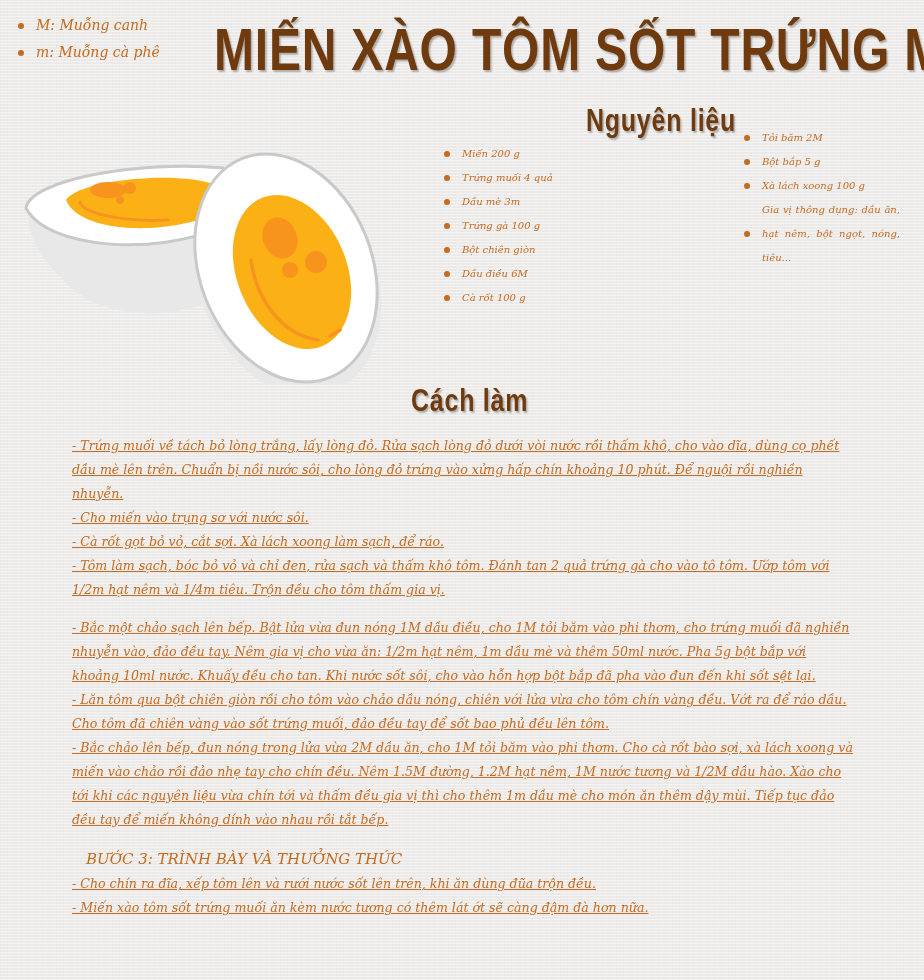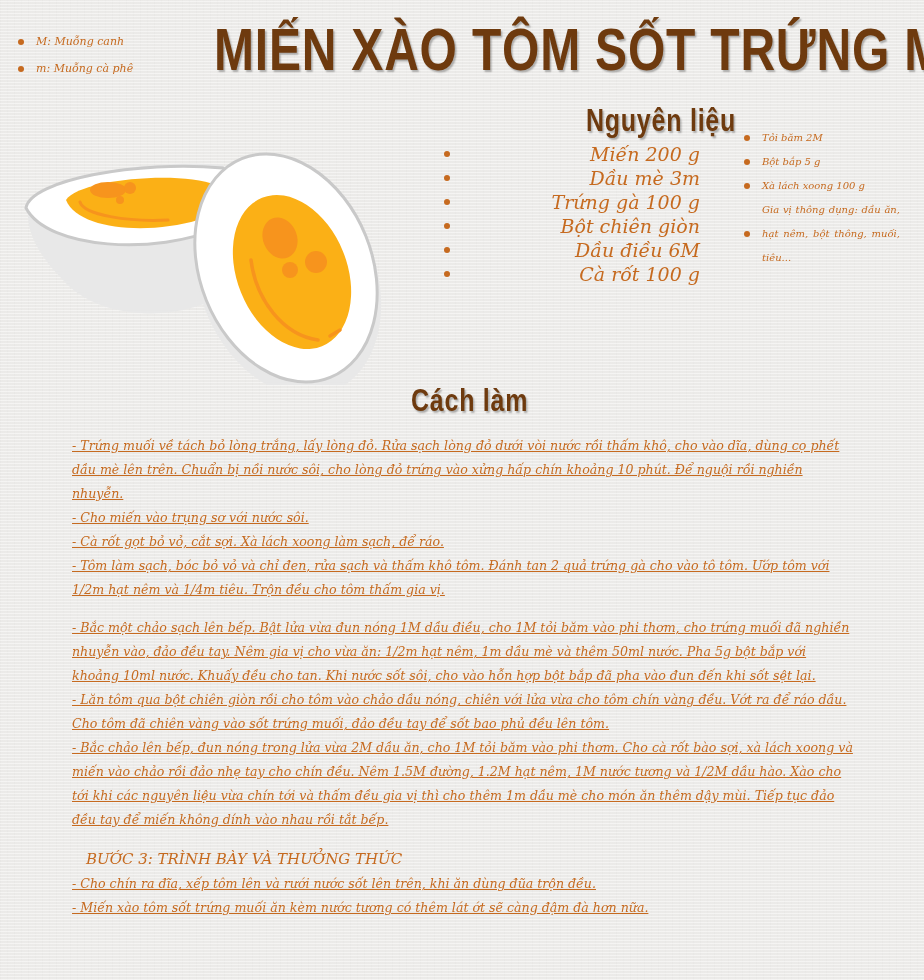--- a/index.html
+++ b/index.html
@@ -26,38 +26,38 @@
     transform-origin: left top;
   }
   ul { margin: 0; padding: 0; list-style: none; }
   li.bul { position: relative; padding-left: 22px; }
   li.bul::before {
     content: ""; position: absolute; left: 4px; top: 50%; margin-top: -3px;
     width: 6px; height: 6px; border-radius: 50%; background: #c66a1f;
   }
 
   
-  #legend { position: absolute; left: 14px; top: 28px; font-size: 11px; line-height: 27px; }
+  #legend { position: absolute; left: 14px; top: 12px; font-size: 14px; line-height: 27px; }
 
   
   #title {
     position: absolute; left: 214px; top: 14px; white-space: nowrap;
     font-family: "Liberation Sans Narrow", "Liberation Sans", sans-serif;
     font-size: 60px; line-height: 72px; transform: scaleX(0.8);
   }
 
   
   #egg { position: absolute; left: 18px; top: 140px; width: 370px; height: 245px; }
 
   
   #ing-heading {
     position: absolute; left: 586px; top: 100px; font-size: 32px; line-height: 40px;
     transform: scaleX(0.78); white-space: nowrap;
   }
-  #ing-col1 { position: absolute; left: 440px; top: 142px; width: 260px; font-size: 19px; line-height: 24px; text-align: right; }
+  #ing-col1 { position: absolute; left: 440px; top: 142px; width: 260px; font-size: 10px; line-height: 24px; }
   #ing-col2 { position: absolute; left: 740px; top: 126px; width: 160px; font-size: 10px; line-height: 24px; text-align: justify; }
   #ing-col2 li.bul { padding-left: 22px; }
 
   
   #steps-heading {
     position: absolute; left: 411px; top: 379px; font-size: 32px; line-height: 42px;
     transform: scaleX(0.78); white-space: nowrap;
   }
   #steps { position: absolute; left: 72px; top: 434px; width: 782px; font-size: 12.6px; line-height: 24px; }
   .step { margin-bottom: 14px; }
@@ -94,32 +94,33 @@
     <circle cx="298" cy="122" r="11" fill="#f7941d"></circle>
     <path d="M233 120 C 238 160, 265 195, 300 200" stroke="#f7941d" stroke-width="3.5" fill="none" stroke-linecap="round"></path>
     <path d="M312 196 L 322 190" stroke="#f7941d" stroke-width="3.5" stroke-linecap="round"></path>
   </svg>
 </div>
 
 <h2 id="ing-heading" class="display" style="margin:0;">Nguyên liệu</h2>
 
 <ul id="ing-col1">
   <li class="bul script">Miến 200 g</li>
+  <li class="bul script">Trứng muối 4 quả</li>
   <li class="bul script">Dầu mè 3m</li>
   <li class="bul script">Trứng gà 100 g</li>
   <li class="bul script">Bột chiên giòn</li>
   <li class="bul script">Dầu điều 6M</li>
   <li class="bul script">Cà rốt 100 g</li>
 </ul>
 
 <ul id="ing-col2">
   <li class="bul script">Tỏi băm 2M</li>
   <li class="bul script">Bột bắp 5 g</li>
   <li class="bul script">Xà lách xoong 100 g</li>
-  <li class="bul script">Gia vị thông dụng: dầu ăn, hạt nêm, bột thông, muối, tiêu...</li>
+  <li class="bul script">Gia vị thông dụng: dầu ăn, hạt nêm, bột ngọt, nóng, tiêu...</li>
 </ul>
 
 <h2 id="steps-heading" class="display" style="margin:0;">Cách làm</h2>
 
 <div id="steps">
   <div class="step">
     <p class="step-line script">- Trứng muối về tách bỏ lòng trắng, lấy lòng đỏ. Rửa sạch lòng đỏ dưới vòi nước rồi thấm khô, cho vào dĩa, dùng cọ phết dầu mè lên trên. Chuẩn bị nồi nước sôi, cho lòng đỏ trứng vào xửng hấp chín khoảng 10 phút. Để nguội rồi nghiền nhuyễn.</p>
     <p class="step-line script">- Cho miến vào trụng sơ với nước sôi.</p>
     <p class="step-line script">- Cà rốt gọt bỏ vỏ, cắt sợi. Xà lách xoong làm sạch, để ráo.</p>
     <p class="step-line script">- Tôm làm sạch, bóc bỏ vỏ và chỉ đen, rửa sạch và thấm khô tôm. Đánh tan 2 quả trứng gà cho vào tô tôm. Ướp tôm với 1/2m hạt nêm và 1/4m tiêu. Trộn đều cho tôm thấm gia vị.</p>

